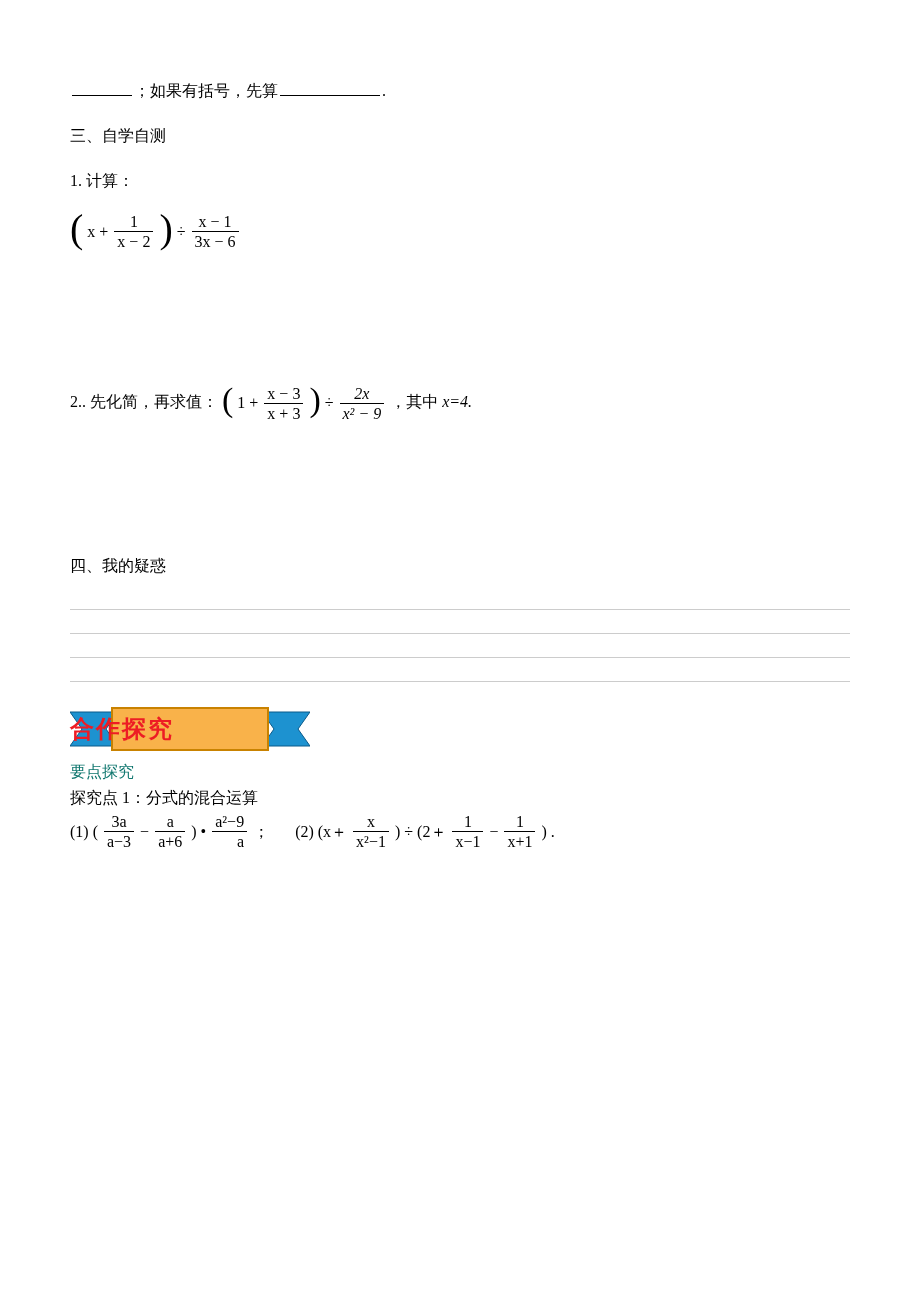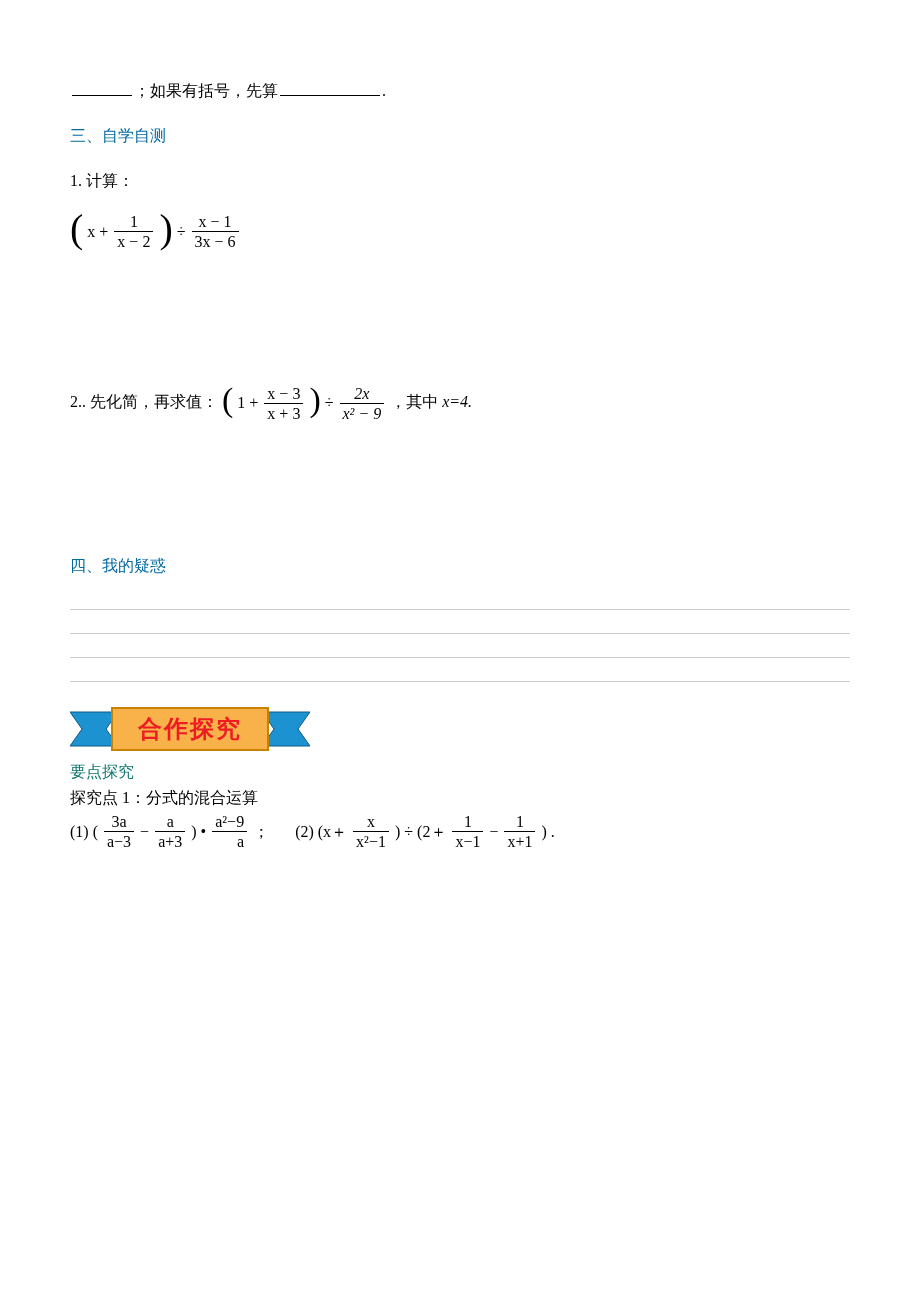--- a/index.html
+++ b/index.html
@@ -24,21 +24,21 @@
       border-bottom: 1px solid #000;
       min-width: 60px;
       height: 1.2em;
       vertical-align: baseline;
       margin: 0 2px;
     }
     .blank-wide {
       min-width: 100px;
     }
     .section-title {
-      color: #0369a1;
+      color: #000000;
       margin-top: 13px;
       margin-bottom: 8px;
     }
     .math-block {
       margin: 16px 0;
     }
     .frac {
       display: inline-block;
       vertical-align: middle;
       text-align: center;
@@ -75,21 +75,21 @@
       position: relative;
       width: 240px;
       height: 46px;
     }
     .banner svg {
       display: block;
     }
     .banner-text {
       position: absolute;
       left: 0; right: 0; top: 0; bottom: 0;
-      text-align: center;
+      text-align: left;
       line-height: 46px;
       font-family: "KaiTi", "楷体", serif;
       font-weight: bold;
       font-size: 24px;
       color: #ed1c24;
       letter-spacing: 2px;
     }
     .dense {
       margin: 2px 0;
       line-height: 1.5;
@@ -179,21 +179,21 @@
 
   <div class="dense math-row">
     <span class="v-middle">(1) (</span>
     <span class="frac">
       <span class="num">3a</span>
       <span class="den">a−3</span>
     </span>
     <span class="v-middle">−</span>
     <span class="frac">
       <span class="num">a</span>
-      <span class="den">a+3</span>
+      <span class="den">a+6</span>
     </span>
     <span class="v-middle">)   •</span>
     <span class="frac">
       <span class="num">a²−9</span>
       <span class="den">a</span>
     </span>
     <span class="v-middle">；</span>
     <span class="spacer"></span>
     <span class="v-middle">(2) (x＋</span>
     <span class="frac">

